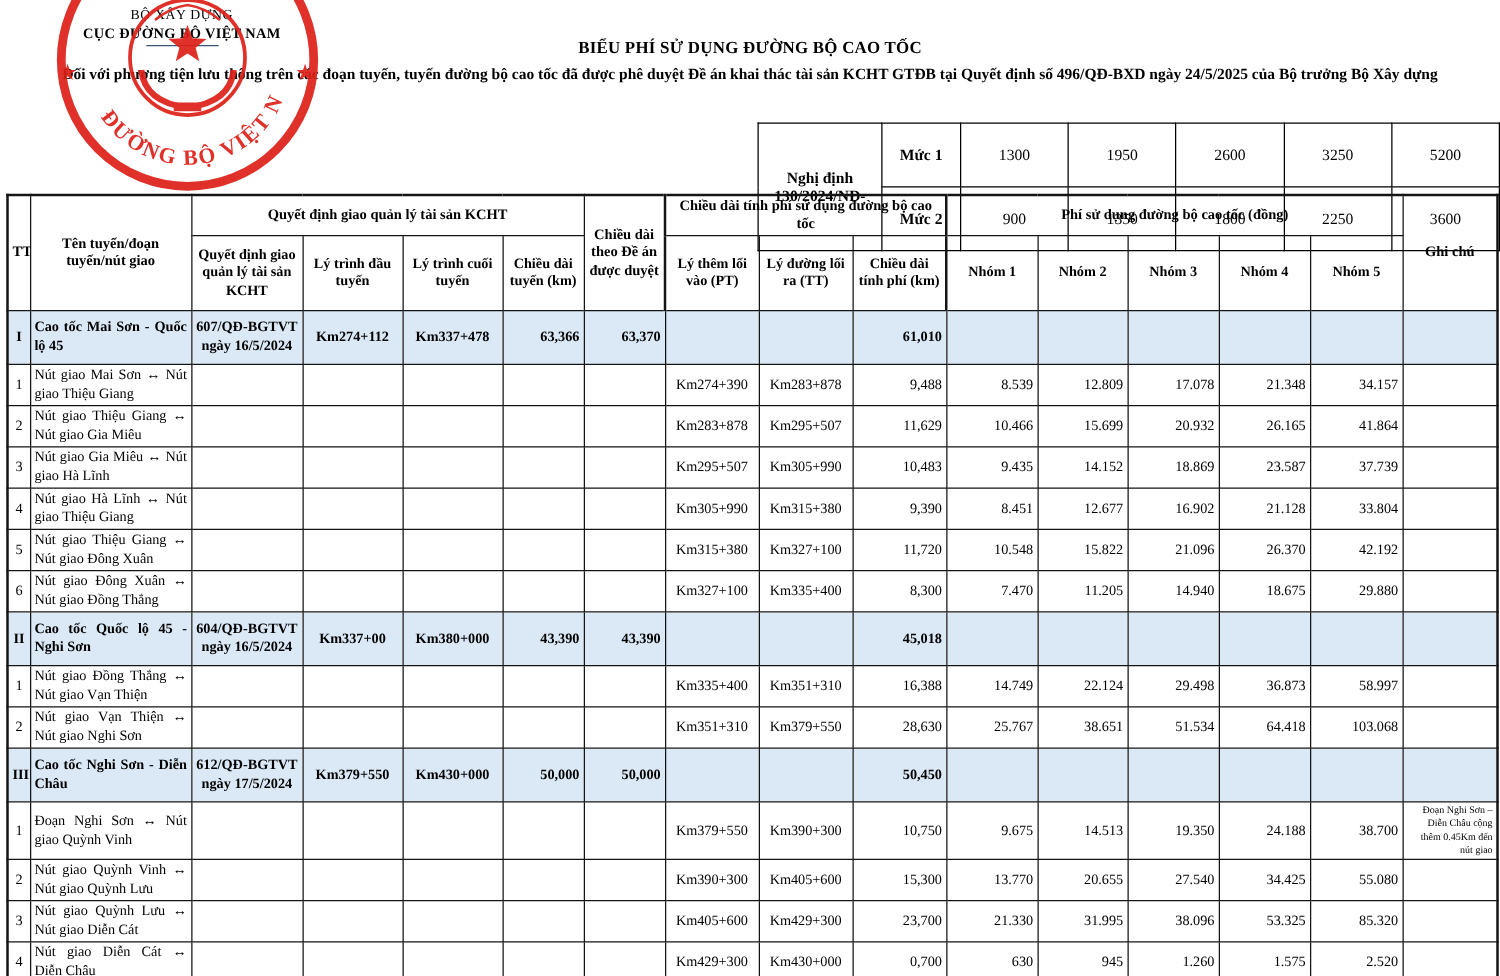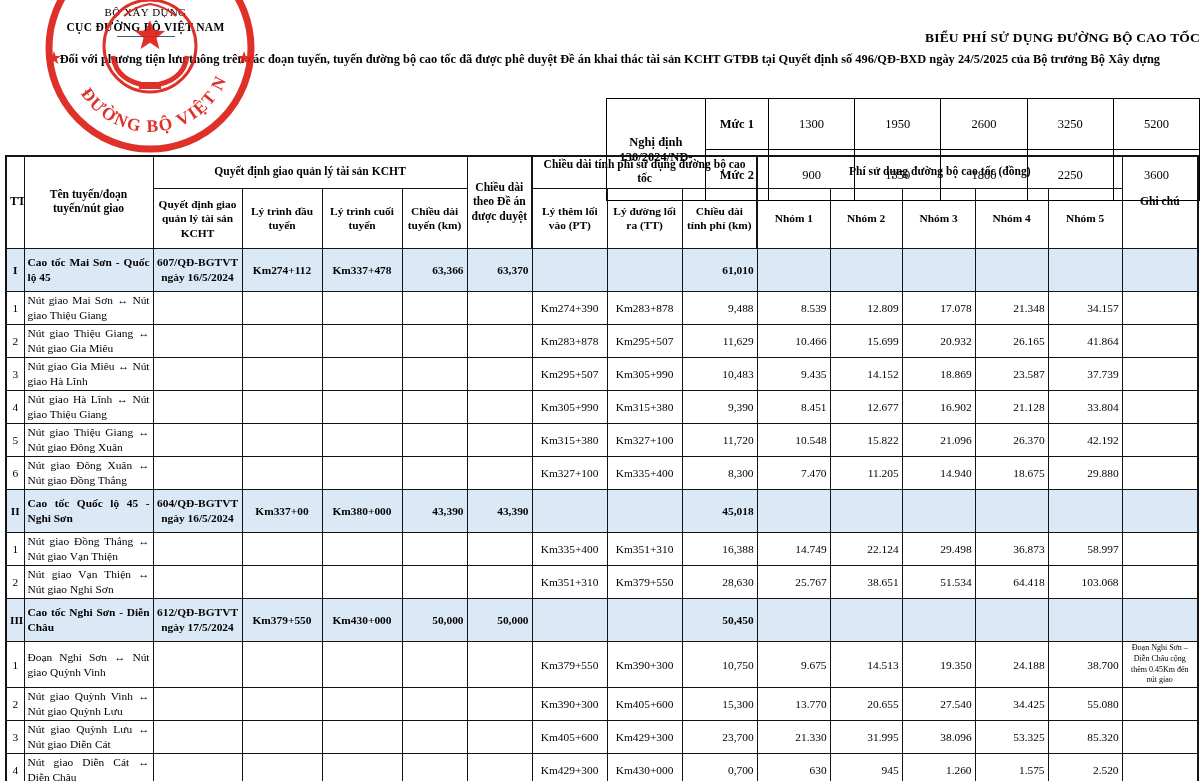--- a/index.html
+++ b/index.html
@@ -8,21 +8,21 @@
     font-family:"Liberation Serif","DejaVu Serif",serif;color:#000;
   }
   
   .letterhead{position:absolute;left:48px;top:6px;width:195px;text-align:center;line-height:1.25;}
   .letterhead .l1{font-size:11px;letter-spacing:.5px;}
   .letterhead .l2{font-size:11.5px;font-weight:bold;letter-spacing:.3px;}
   .letterhead .rule{width:58px;border-top:1.3px solid #3c5a77;margin:2px auto 0;}
   
   .stamp{position:absolute;left:36px;top:-2px;width:228px;height:168px;opacity:.92;pointer-events:none;}
   
-  .title-block{position:absolute;left:0;right:0;top:30px;text-align:right;}
+  .title-block{position:absolute;left:0;right:0;top:30px;text-align:center;}
   .doc-title{font-weight:bold;font-size:13.5px;letter-spacing:.2px;}
   .doc-subtitle{font-weight:bold;font-size:12.4px;margin-top:6px;padding:0 40px;}
   .doc-ref{font-style:italic;font-size:12.5px;margin-top:2px;}
   .hand-number{font-family:"DejaVu Serif",serif;font-style:normal;font-size:26px;line-height:0;vertical-align:-5px;letter-spacing:-1px;}
   
   .rate-table{position:absolute;left:606px;top:98px;border-collapse:collapse;font-size:12.5px;}
   .rate-table td{border:1px solid #000;text-align:center;height:18px;padding:16px 4px;}
   .rate-table .label{width:92px;font-weight:bold;line-height:1.15;}
   .rate-table .muc{width:58px;font-weight:bold;}
   .rate-table .val{width:84px;font-family:Liberation Serif, serif;}
@@ -36,21 +36,21 @@
   .hrow1 th{height:19px;font-size:11.6px;}
   .hrow2 th{height:57px;font-size:11.4px;}
   .bl2{border-left:2px solid #141414 !important;}
   tr.section td{background:#dbe9f7;font-weight:bold;height:40px;}
   tr.item td{height:30px;}
   .cell-tt,.cell-qd,.cell-ly_dau,.cell-ly_cuoi,.cell-loi_vao,.cell-loi_ra{text-align:center;}
   .cell-name{text-align:justify;padding:2px 4px;line-height:1.3;}
   .cell-qd{line-height:1.3;}
   .cell-cd_tuyen,.cell-cd_dean,.cell-cd_phi,.cell-n1,.cell-n2,.cell-n3,.cell-n4,.cell-n5{text-align:right;padding-right:6px;}
   .cell-loi_vao,.cell-n1{border-left:2px solid #141414;}
-  .cell-ghi_chu{font-size:8px;line-height:1.35;text-align:center;padding:1px 2px;}
+  .cell-ghi_chu{font-size:8px;line-height:1.35;text-align:right;padding:1px 2px;}
   tr.section .cell-ghi_chu{font-size:8px;}
 </style>
 </head>
 <body>
 
 <div class="letterhead">
   <div class="l1">BỘ XÂY DỰNG</div>
   <div class="l2">CỤC ĐƯỜNG BỘ VIỆT NAM</div>
   <div class="rule"></div>
 </div>

